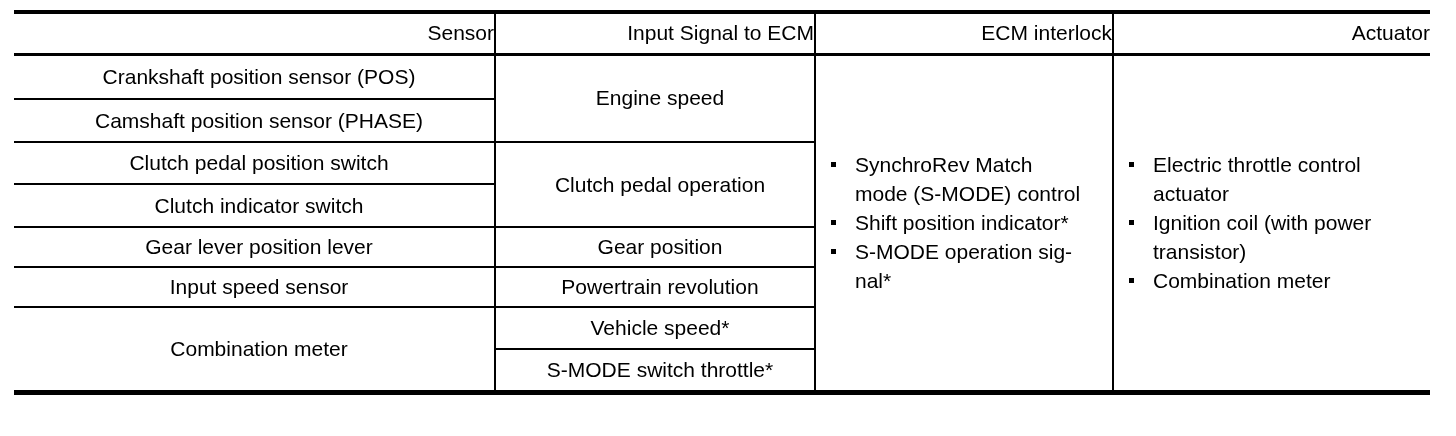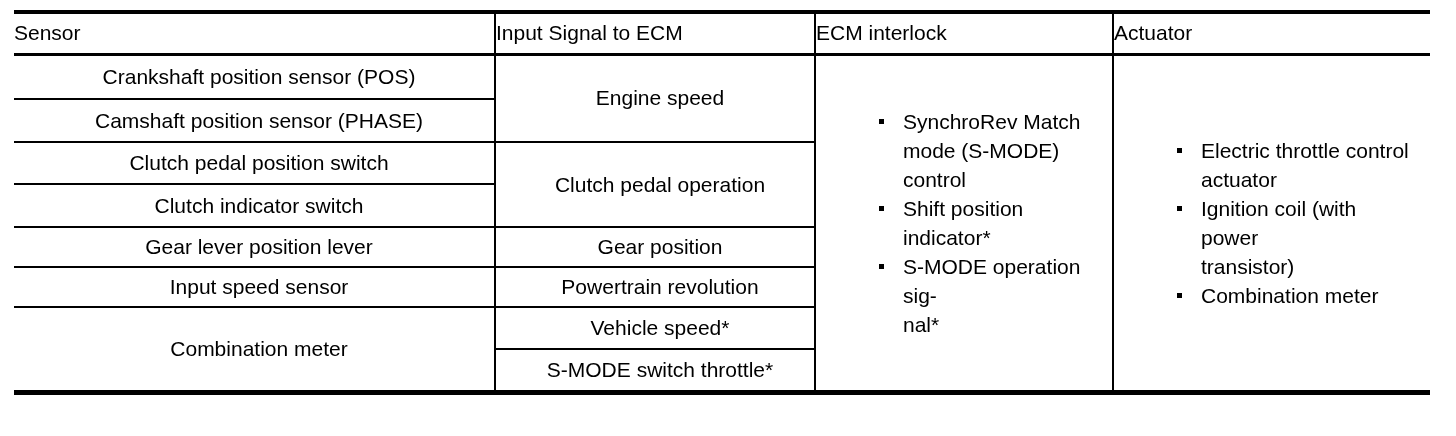--- a/index.html
+++ b/index.html
@@ -31,21 +31,21 @@
   
   table.signal-table th:first-child,
   table.signal-table td.edge-left { border-left: none; }
   table.signal-table th:last-child,
   table.signal-table td.edge-right { border-right: none; }
   
   table.signal-table thead th {
     border-top: 4px solid #000;
     border-bottom: 3px solid #000;
     height: 42px;
-    text-align: left;
+    text-align: right;
     font-weight: 400;
   }
   
   table.signal-table td.bottom { border-bottom: 5px solid #000; }
 
   td.cell-left {
     text-align: center;
     padding-left: 18px;
     padding-right: 8px;
   }
@@ -54,21 +54,20 @@
   tr.r3 { height: 42px; }
   tr.r4 { height: 43px; }
   tr.r5 { height: 40px; }
   tr.r6 { height: 40px; }
   tr.r7 { height: 42px; }
   tr.r8 { height: 43px; }
 
   .bullets {
     padding-left: 15px;
     padding-right: 20px;
-    margin-left: 48px;
   }
   .bullet-item {
     display: flex;
     align-items: flex-start;
     line-height: 29px;
   }
   .bullet-marker {
     flex: none;
     width: 24px;
     display: flex;

